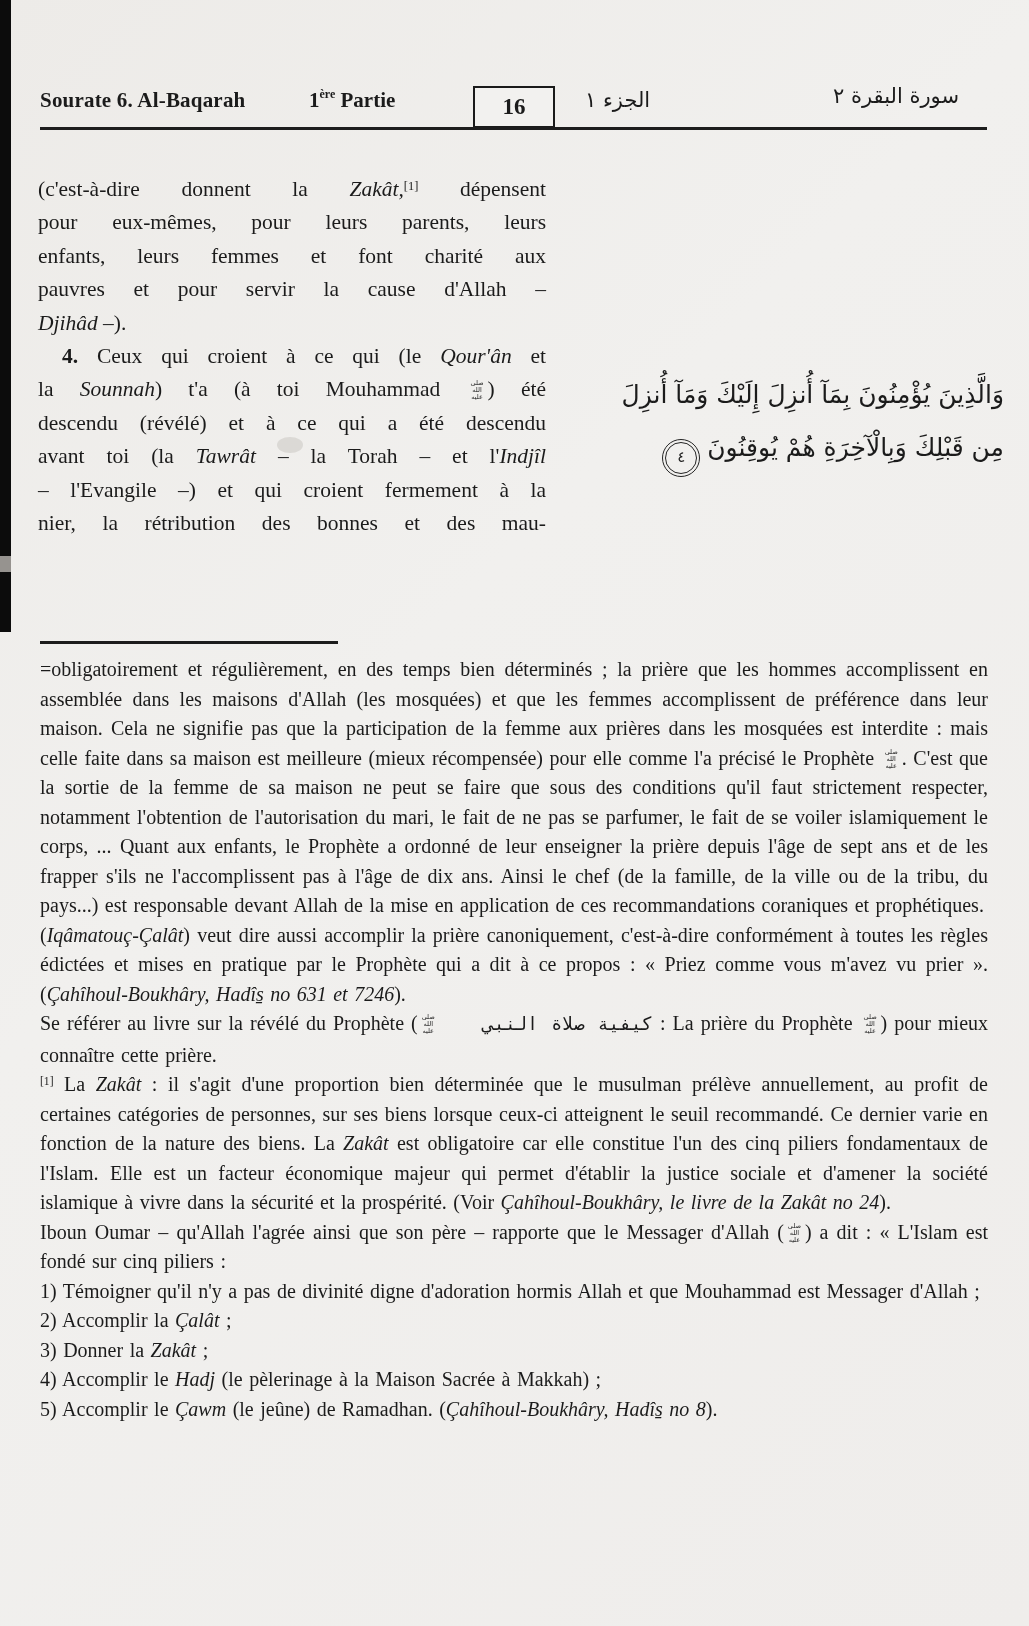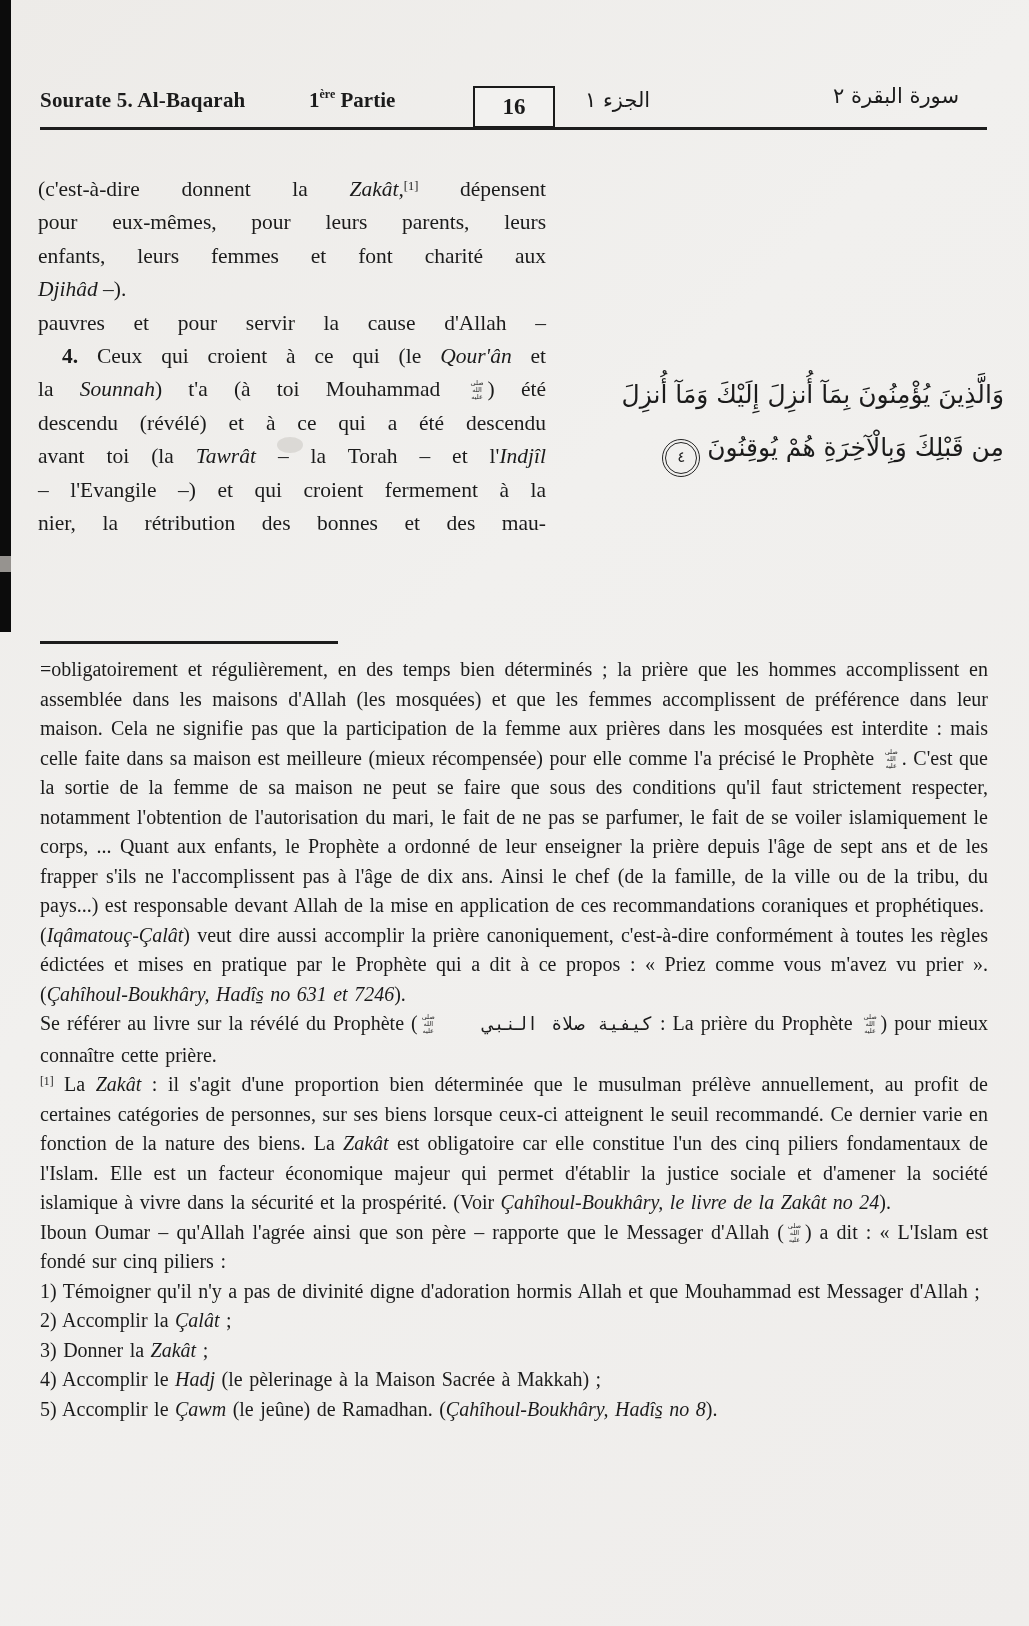--- a/index.html
+++ b/index.html
@@ -61,38 +61,38 @@
   .fpara{text-align:justify;text-justify:inter-word;}
 </style>
 </head>
 <body>
 
 <div class="page">
   <div class="scan-bar"></div>
   <div class="scan-notch"></div>
   <div class="smudge"></div>
 
-  <div class="h-left">Sourate 5. Al-Baqarah</div>
+  <div class="h-left">Sourate 6. Al-Baqarah</div>
 
   <div class="h-part"><span>1</span><sup>ère</sup>&nbsp;<span>Partie</span></div>
 
   <div class="h-box">
     <span>16</span>
   </div>
 
   <div class="h-juz arabic" dir="rtl">الجزء ١</div>
   <div class="h-surah arabic" dir="rtl">سورة البقرة ٢</div>
   <div class="h-rule"></div>
 
   <div class="body-col" id="body-col">
       <div class="bline"><span>(c'est-à-dire donnent la </span><span class="it">Zakât,</span><sup class="fnref">[1]</sup><span> dépensent</span></div>
       <div class="bline"><span>pour eux-mêmes, pour leurs parents, leurs</span></div>
       <div class="bline"><span>enfants, leurs femmes et font charité aux</span></div>
+      <div class="bline"><span>pauvres et pour servir la cause d'Allah –</span></div>
       <div class="bline last"><span class="it">Djihâd</span><span> –).</span></div>
-      <div class="bline"><span>pauvres et pour servir la cause d'Allah –</span></div>
       <div class="bline indent"><span class="bd">4.</span><span> Ceux qui croient à ce qui (le </span><span class="it">Qour'ân</span><span> et</span></div>
       <div class="bline"><span>la </span><span class="it">Sounnah</span><span>) t'a (à toi Mouhammad </span><span class="honorific">صلى الله عليه وسلم</span><span>) été</span></div>
       <div class="bline"><span>descendu (révélé) et à ce qui a été descendu</span></div>
       <div class="bline"><span>avant toi (la </span><span class="it">Tawrât</span><span> – la Torah – et l'</span><span class="it">Indjîl</span></div>
       <div class="bline"><span>– l'Evangile –) et qui croient fermement à la</span></div>
       <div class="bline"><span>nier, la rétribution des bonnes et des mau-</span></div>
     </div>
 
   <div class="verse" id="verse-col" dir="rtl">
       <div class="vline">وَالَّذِينَ يُؤْمِنُونَ بِمَآ أُنزِلَ إِلَيْكَ وَمَآ أُنزِلَ</div>

